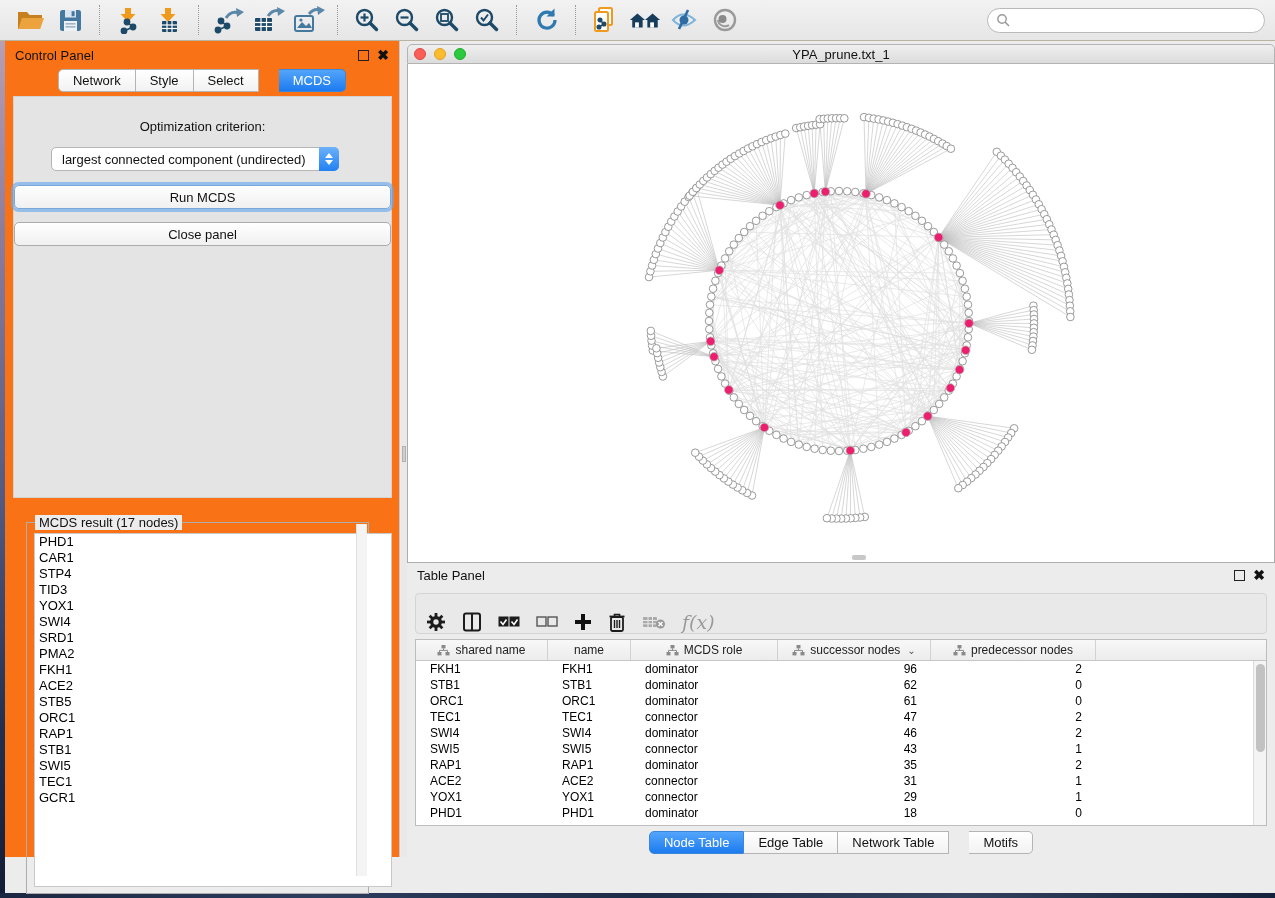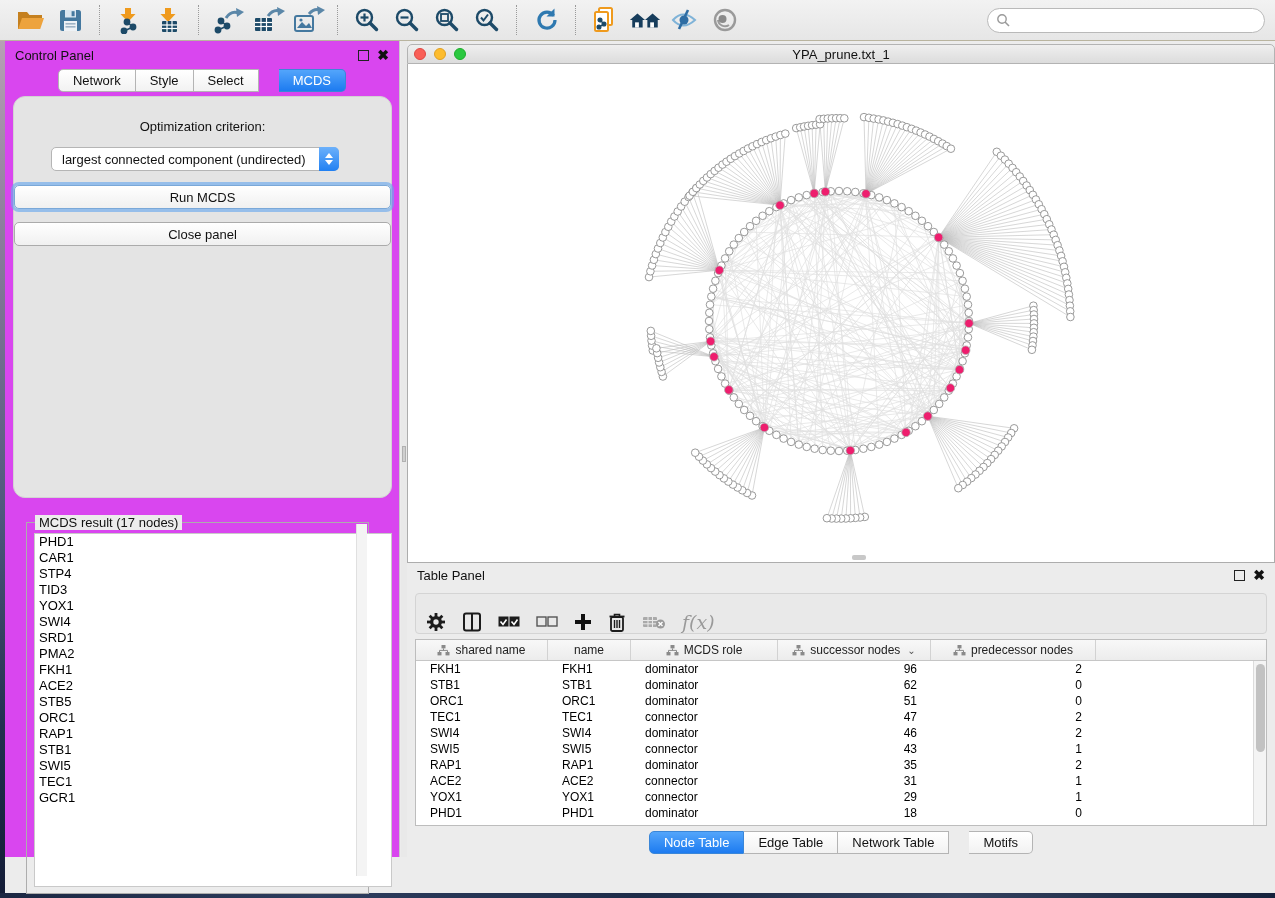--- a/index.html
+++ b/index.html
@@ -16,36 +16,36 @@
     border-radius:13px; display:flex; align-items:center; padding:0 8px; }
   .searchbox input { border:none; outline:none; flex:1; font-size:12px; background:transparent; }
 
   
   .wall-left { position:absolute; left:0; top:41px; width:5px; height:857px;
     background:linear-gradient(#b79fb4 0%, #8d7d9d 22%, #51587e 55%, #22304f 80%, #131c36 100%); }
   .wall-bottom { position:absolute; left:0; top:893px; width:1275px; height:5px;
     background:linear-gradient(90deg,#1b2742,#2e3d5e 25%,#1e2c49 50%,#33415f 75%,#16223c); }
 
   
-  .control-panel { position:absolute; left:5px; top:41px; width:395px; height:816px; background:#d946ef; border-right:1px solid #c9c9c9; }
+  .control-panel { position:absolute; left:5px; top:41px; width:395px; height:816px; background:#f97316; border-right:1px solid #c9c9c9; }
   .cp-titlebar { height:28px; display:flex; align-items:center; padding:0 10px; font-size:13px; color:#111; }
   .win-icons { margin-left:auto; display:flex; align-items:center; gap:8px; }
   .float-icon { width:11px; height:11px; border:1.5px solid #222; background:transparent; }
   .close-icon { font-size:14px; font-weight:bold; color:#111; line-height:11px; }
 
   .seg { display:flex; justify-content:center; }
   .seg .seg-btn { height:23px; padding:0 14px; background:linear-gradient(#ffffff,#f2f2f2);
     border:1px solid #b4b4b4; border-left:none; font-size:13px; color:#111;
     display:flex; align-items:center; }
   .seg .seg-btn:first-child { border-left:1px solid #b4b4b4; border-radius:5px 0 0 5px; }
   .seg .seg-btn:last-child { border-radius:0 5px 5px 0;margin-left:20px; }
   .seg .seg-btn.active { background:linear-gradient(#53a5fb,#1d7bf0); color:#fff; border-color:#3a86d8; }
 
   .cp-content { position:absolute; left:8px; top:55px; width:379px; height:402px;
-    background:#e4e4e4; border:1px solid #d2d2d2; border-radius:12px; }
+    background:#e4e4e4; border:1px solid #d2d2d2; border-radius:0; }
   .opt-label { text-align:center; font-size:13px; color:#111; margin-top:22px; }
   .dropdown { position:absolute; left:37px; top:50px; width:288px; height:24px; background:#fff;
     border:1px solid #b5b5b5; border-radius:5px; display:flex; align-items:center; }
   .dropdown .dd-text { flex:1; font-size:13px; padding-left:10px; color:#111; white-space:nowrap; }
   .dd-stepper { width:20px; height:24px; margin-right:-1px; border-radius:0 5px 5px 0;
     background:linear-gradient(#6cb1fb,#2180f2); display:flex; flex-direction:column; align-items:center; justify-content:center; gap:2px; }
   .dd-up { width:0; height:0; border-left:4px solid transparent; border-right:4px solid transparent; border-bottom:5px solid #fff; }
   .dd-down { width:0; height:0; border-left:4px solid transparent; border-right:4px solid transparent; border-top:5px solid #fff; }
   .btn-row { position:absolute; left:0; top:88px; width:100%; display:flex; justify-content:center; gap:13px;flex-direction:column; }
   .pushbtn { height:24px; padding:0 16px; background:linear-gradient(#ffffff,#f0f0f0);
@@ -1218,21 +1218,21 @@
           <div class="td left" style="width: 132px;">STB1</div>
           <div class="td left" style="width: 83px;">STB1</div>
           <div class="td left" style="width: 147px;">dominator</div>
           <div class="td right" style="width: 153px;">62</div>
           <div class="td right" style="width: 165px;">0</div>
         </div>
         <div class="tr">
           <div class="td left" style="width: 132px;">ORC1</div>
           <div class="td left" style="width: 83px;">ORC1</div>
           <div class="td left" style="width: 147px;">dominator</div>
-          <div class="td right" style="width: 153px;">51</div>
+          <div class="td right" style="width: 153px;">61</div>
           <div class="td right" style="width: 165px;">0</div>
         </div>
         <div class="tr">
           <div class="td left" style="width: 132px;">TEC1</div>
           <div class="td left" style="width: 83px;">TEC1</div>
           <div class="td left" style="width: 147px;">connector</div>
           <div class="td right" style="width: 153px;">47</div>
           <div class="td right" style="width: 165px;">2</div>
         </div>
         <div class="tr">

